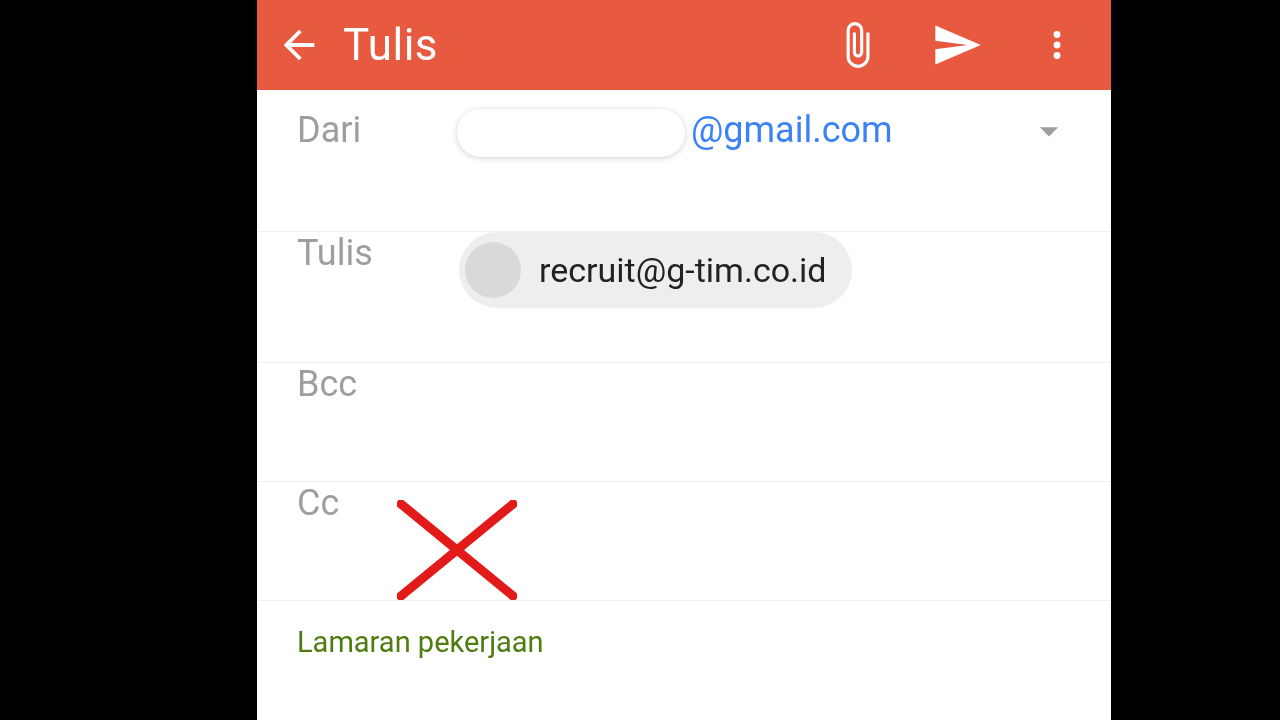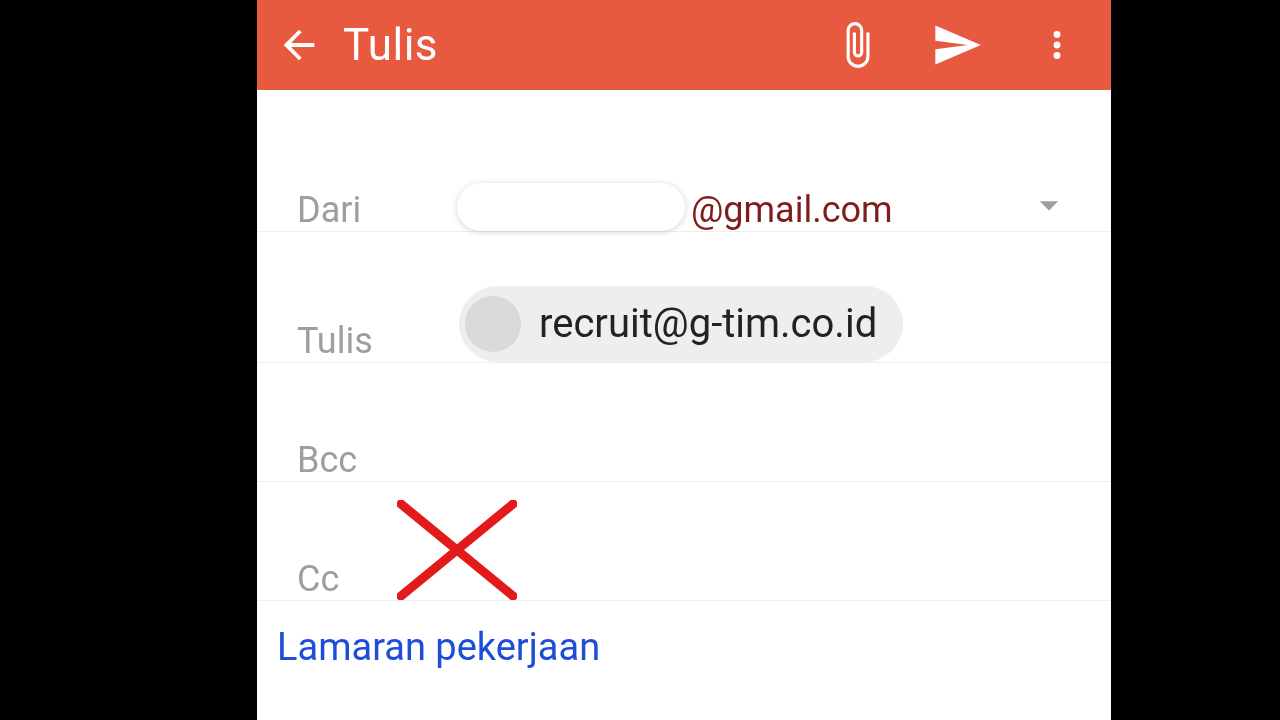--- a/index.html
+++ b/index.html
@@ -2,36 +2,36 @@
 <html><head>
 <meta charset="utf-8">
 <style>
   html,body{margin:0;padding:0;width:1280px;height:720px;background:#000;font-family:Roboto,Arial,sans-serif;overflow:hidden}
   .phone{position:absolute;left:257px;top:0;width:854px;height:720px;background:#fff;display:flex;flex-direction:column}
   .appbar{background:#e75a3f;height:90px;display:flex;align-items:center;color:#fff;padding:0 12px;flex:0 0 90px}
   .appbar .ic{width:60px;height:60px;display:flex;align-items:center;justify-content:center;cursor:pointer}
   .appbar .title{font-size:44px;font-weight:400;margin-left:14px;flex:1;letter-spacing:.5px}
   .appbar .right{display:flex;gap:40px;align-items:center;margin-right:12px}
 
-  .row{display:flex;align-items:flex-end;padding:0 40px;border-bottom:1px solid #eee}
+  .row{display:flex;align-items:flex-start;padding:0 40px;border-bottom:1px solid #eee}
   .label{color:#9e9e9e;font-size:36px;min-width:140px}
-  .val{color:#7f1d1d;font-size:36px}
+  .val{color:#3b82f6;font-size:36px}
 
   .from{height:140px}
   .from .redact{width:228px;height:48px;background:#fff;border-radius:28px;box-shadow:0 1px 6px rgba(0,0,0,.18);margin:0 6px 0 20px}
   .from .chev{margin-left:auto;color:#9e9e9e}
 
   .to{height:150px}
   .chip{display:flex;align-items:center;background:#eee;border-radius:999px;height:76px;padding:0 26px 0 6px;margin-left:22px}
   .chip .av{width:56px;height:56px;border-radius:50%;background:#d9d9d9;margin-right:18px}
-  .chip .email{font-size:40px;color:#222}
+  .chip .email{font-size:34px;color:#222}
 
   .cc{height:136px;position:relative}
   .bcc{height:136px}
-  .subject{height:110px;padding:24px 20px 0;font-size:38px;color:#1d4ed8;white-space:nowrap;overflow:hidden}
+  .subject{height:110px;padding:24px 40px 0;font-size:29px;color:#4d7c0f;white-space:nowrap;overflow:hidden}
 
   .redx{position:absolute;width:120px;height:100px;pointer-events:none}
   .redx line{stroke:#e21a1a;stroke-width:9;stroke-linecap:square}
 </style>
 </head>
 <body>
 
 <div class="phone">
 
   <div class="appbar">

